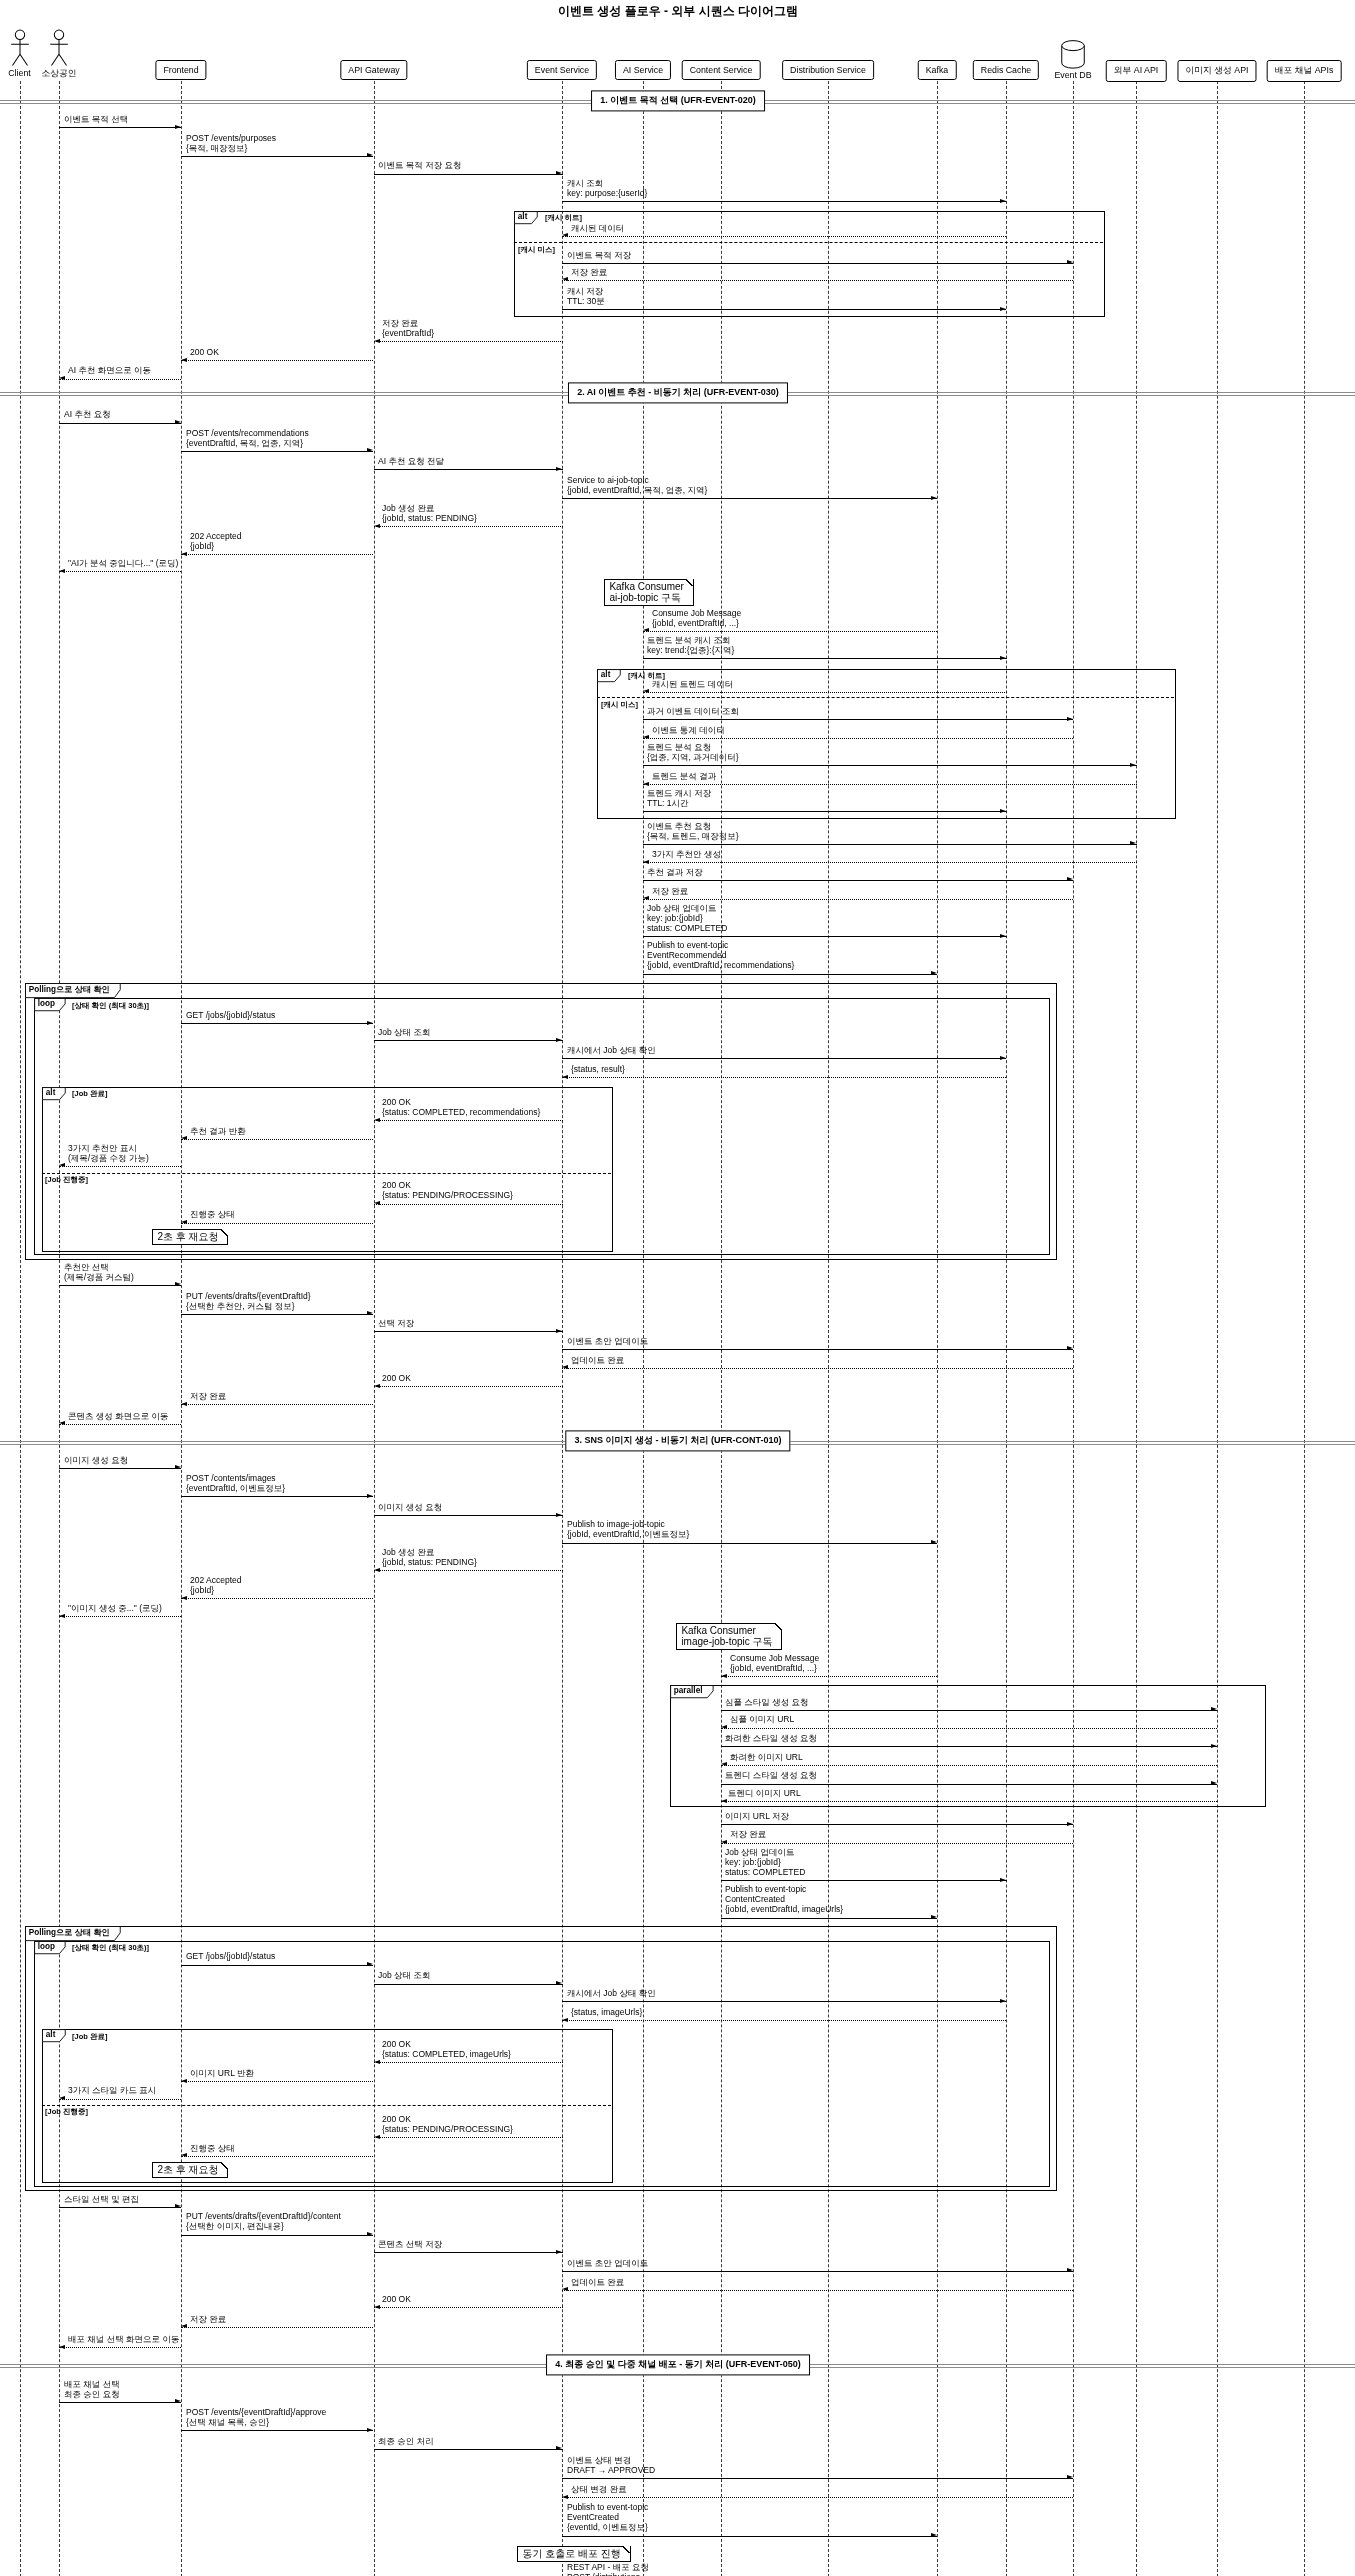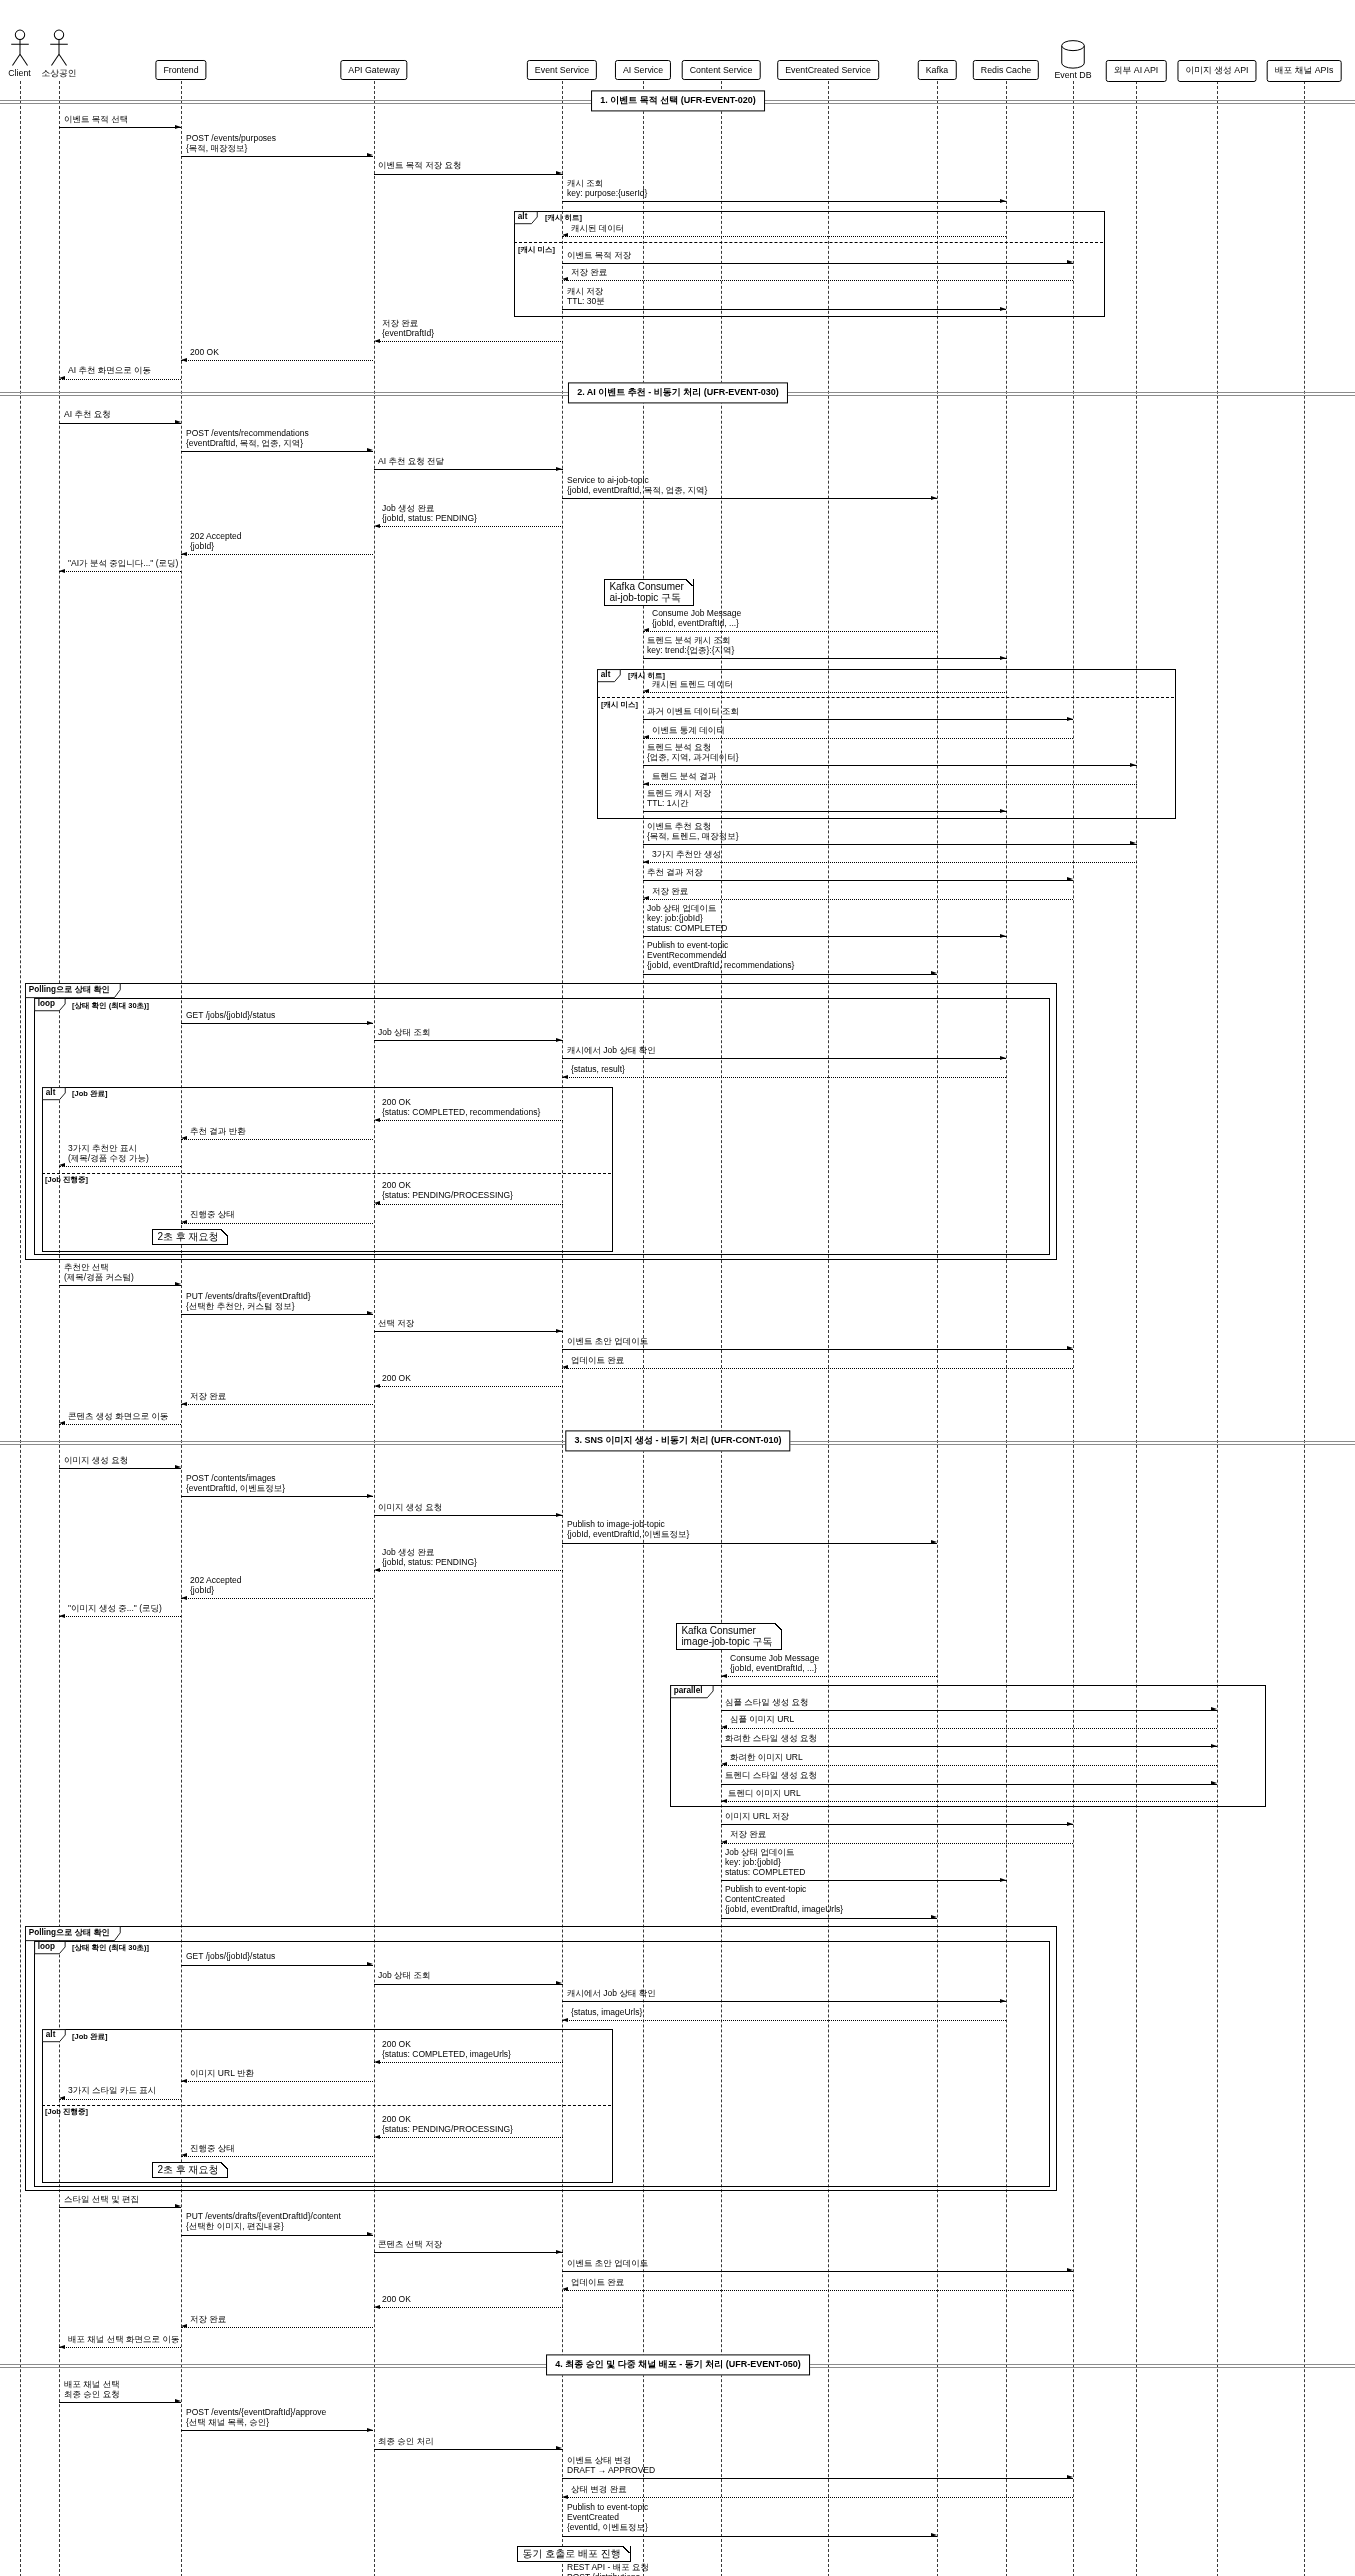--- a/index.html
+++ b/index.html
@@ -32,20 +32,21 @@
   .mlabel{position:absolute;font-size:8.5px;line-height:10px;white-space:pre;z-index:4;}
   .note{position:absolute;background:#fff;border:0.8px solid #000;font-size:10px;line-height:10.7px;
         padding:1.9px 8.8px 1.9px 4.4px;white-space:pre;z-index:6;}
   .note .fold{position:absolute;top:-0.6px;right:-0.6px;width:7px;height:7px;
         background:linear-gradient(225deg,#fff 0 49%,#000 49% 58%,#fff 58%);}
 </style>
 </head>
 <body>
 
 <div id="diagram">
+  <div class="title">이벤트 생성 플로우 - 외부 시퀀스 다이어그램</div>
 <div class="lifeline" style="left: 19.5px; top: 81px; height: 2496px;"></div>
     <div class="lifeline" style="left: 59px; top: 81px; height: 2496px;"></div>
     <div class="lifeline" style="left: 181px; top: 81px; height: 2496px;"></div>
     <div class="lifeline" style="left: 374px; top: 81px; height: 2496px;"></div>
     <div class="lifeline" style="left: 562px; top: 81px; height: 2496px;"></div>
     <div class="lifeline" style="left: 643px; top: 81px; height: 2496px;"></div>
     <div class="lifeline" style="left: 721px; top: 81px; height: 2496px;"></div>
     <div class="lifeline" style="left: 828px; top: 81px; height: 2496px;"></div>
     <div class="lifeline" style="left: 937px; top: 81px; height: 2496px;"></div>
     <div class="lifeline" style="left: 1006px; top: 81px; height: 2496px;"></div>
@@ -452,21 +453,21 @@
       <line x1="4" y1="24" x2="32" y2="24" stroke="#000" stroke-width="1.6"></line>
       <line x1="18" y1="40" x2="6" y2="58" stroke="#000" stroke-width="1.6"></line>
       <line x1="18" y1="40" x2="30" y2="58" stroke="#000" stroke-width="1.6"></line>
     </svg>
     <div class="plabel" style="left: 59px; top: 68px;">소상공인</div>
     <div class="pbox" style="left: 181px; top: 60px;">Frontend</div>
     <div class="pbox" style="left: 374px; top: 60px;">API Gateway</div>
     <div class="pbox" style="left: 562px; top: 60px;">Event Service</div>
     <div class="pbox" style="left: 643px; top: 60px;">AI Service</div>
     <div class="pbox" style="left: 721px; top: 60px;">Content Service</div>
-    <div class="pbox" style="left: 828px; top: 60px;">EventCreated Service</div>
+    <div class="pbox" style="left: 828px; top: 60px;">Distribution Service</div>
     <div class="pbox" style="left: 937px; top: 60px;">Kafka</div>
     <div class="pbox" style="left: 1006px; top: 60px;">Redis Cache</div>
     <svg width="25" height="30" class="actor-svg" style="left: 1073px; top: 40px;" viewBox="0 0 40 48">
       <path d="M2,9 L2,37 A18,8 0 0 0 38,37 L38,9" fill="#fff" stroke="#000" stroke-width="1.6"></path>
       <ellipse cx="20" cy="9" rx="18" ry="8" fill="#fff" stroke="#000" stroke-width="1.6"></ellipse>
     </svg>
     <div class="plabel" style="left: 1073px; top: 70px;">Event DB</div>
     <div class="pbox" style="left: 1136px; top: 60px;">외부 AI API</div>
     <div class="pbox" style="left: 1217px; top: 60px;">이미지 생성 API</div>
     <div class="pbox" style="left: 1304px; top: 60px;">배포 채널 APIs</div>

